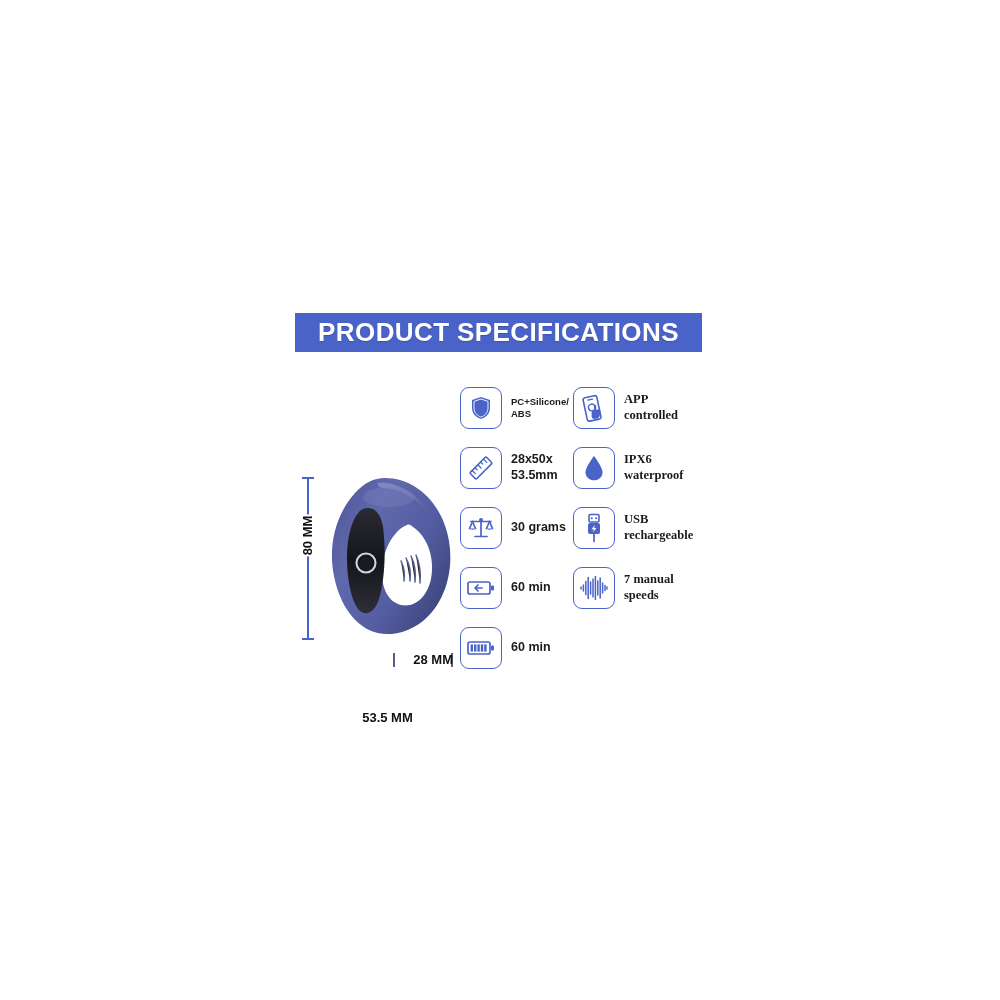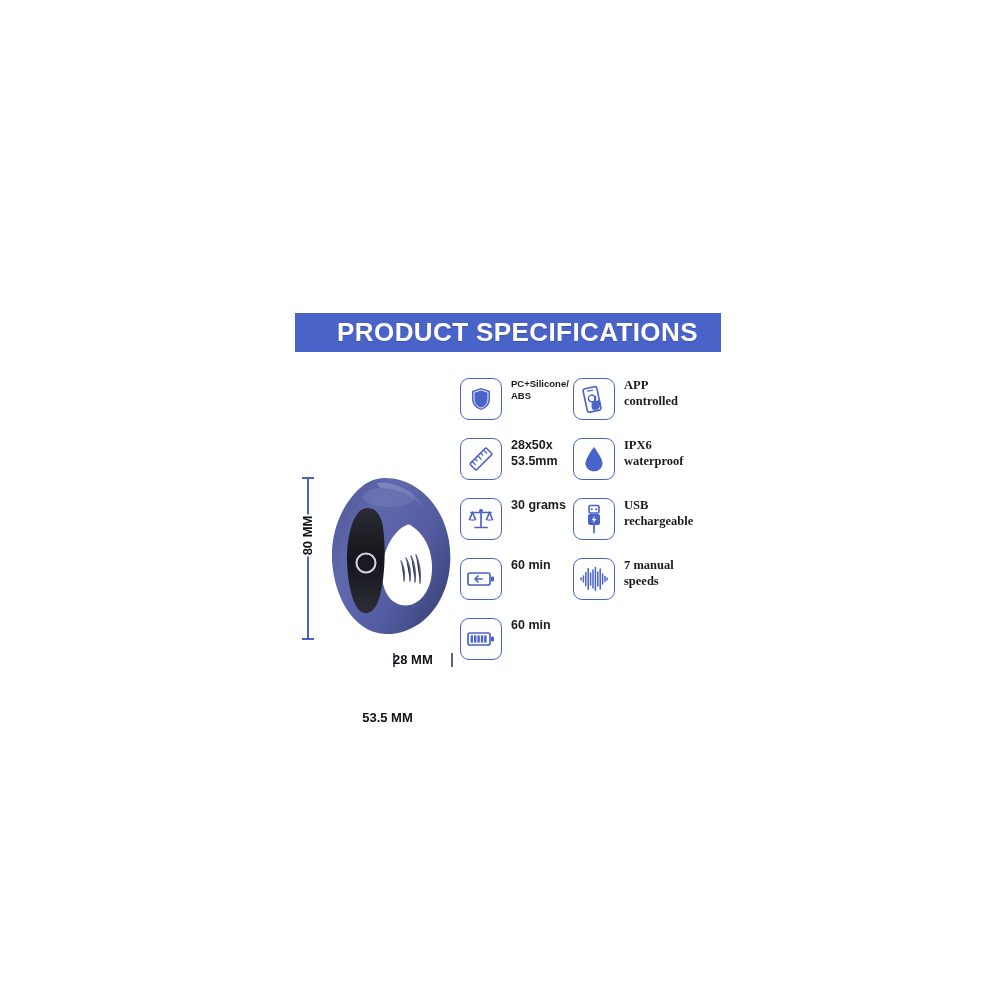--- a/index.html
+++ b/index.html
@@ -11,21 +11,21 @@
     overflow:hidden;
   }
   #stage{position:absolute;left:0;top:0;width:1000px;height:1000px;}
 
   
   .banner{
     position:absolute;
     left:295px;top:313px;
     width:407px;height:39px;
     background:#4a63c8;
-    display:flex;align-items:center;justify-content:center;padding-left:19px;
+    display:flex;align-items:center;justify-content:center;
   }
   .banner-text{
     color:#ffffff;
     font-size:26px;
     font-weight:bold;
     letter-spacing:.4px;
     white-space:nowrap;
     text-shadow:0 1px 1px rgba(0,0,0,.18);
   }
 
@@ -53,21 +53,21 @@
   }
 
   .dim-h28{
     position:absolute;left:108px;top:198px;
     width:60px;height:14px;
   }
   .dim-h28 .cap{position:absolute;top:0;width:2px;height:14px;background:#555f86;}
   .dim-h28 .cap.l{left:0;}
   .dim-h28 .cap.r{right:0;}
   .dim-h28 .lbl{
-    position:absolute;left:0;top:-1px;width:60px;text-align:left;
+    position:absolute;left:0;top:-1px;width:60px;text-align:right;
     font-size:13px;font-weight:bold;color:#111;
   }
 
   .dim-h535{
     position:absolute;left:35px;top:222px;
     width:135px;height:12px;margin-top:36px;
   }
   .dim-h535 .bar{position:absolute;left:0;top:5px;width:135px;height:2px;background:#4a63c8;}
   .dim-h535 .cap{position:absolute;top:0;width:2px;height:12px;background:#4a63c8;}
   .dim-h535 .cap.l{left:0;}
@@ -77,21 +77,21 @@
     font-size:13px;font-weight:bold;color:#111;
     background:#fff;
   }
 
   
   .spec-col{position:absolute;}
   .col-left{left:460px;top:378px;}
   .col-right{left:573px;top:378px;font-family:Liberation Serif, serif;}
 
   .spec-row{
-    display:flex;
+    display:flex;align-items:center;
     height:60px;
   }
   .icon-box{
     width:40px;height:40px;
     border:1.6px solid #4a63c8;
     border-radius:9px;
     display:flex;align-items:center;justify-content:center;
     flex:0 0 auto;
     background:#fff;
   }

